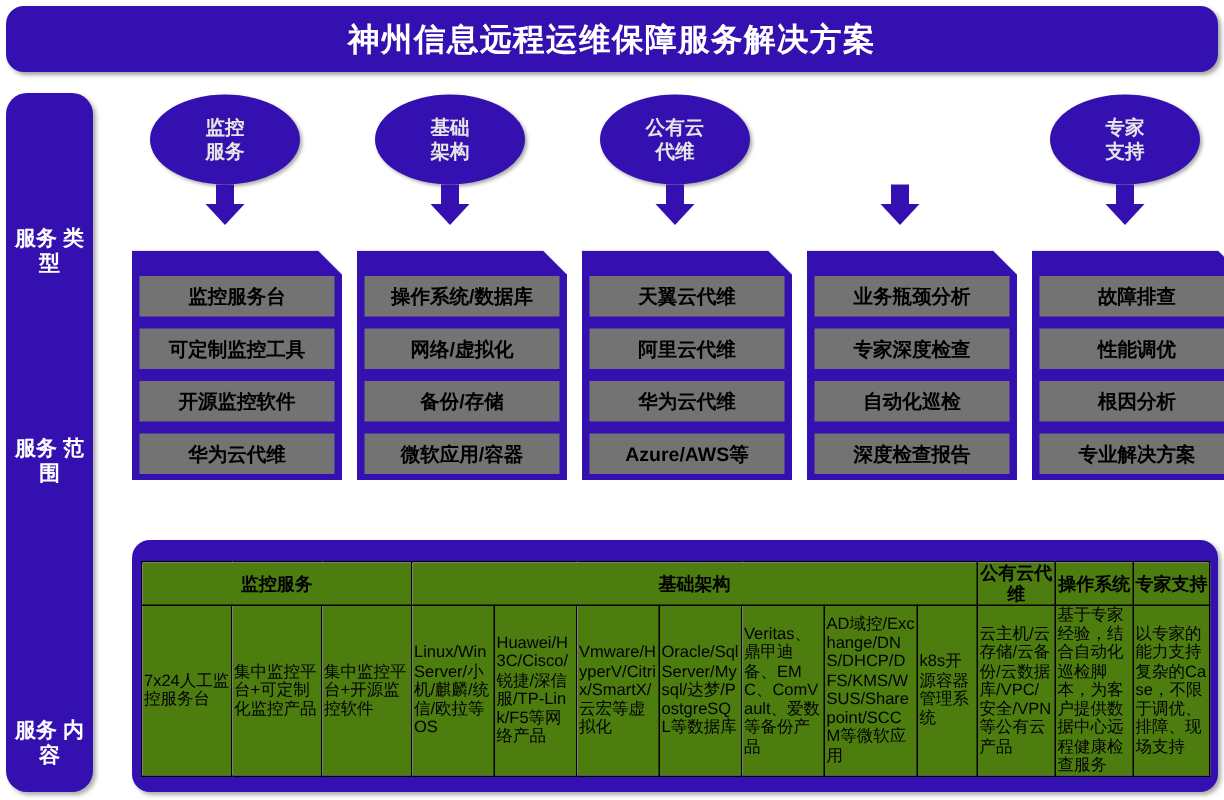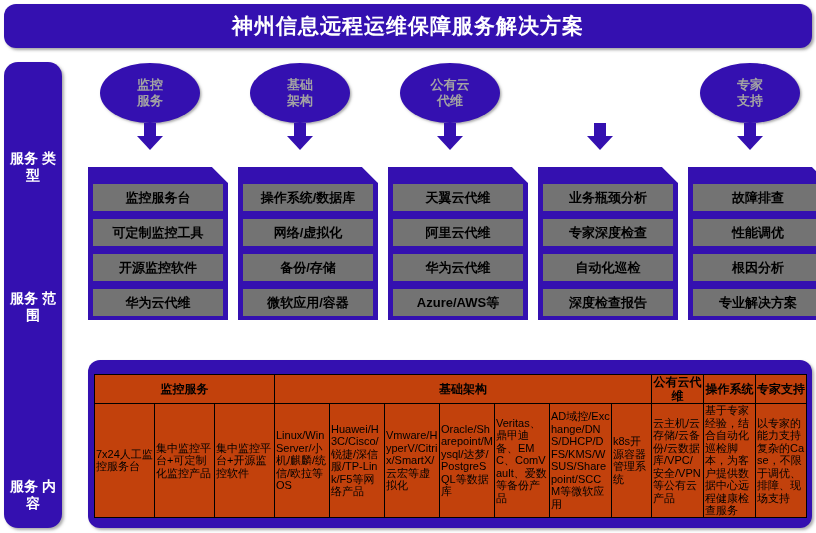--- a/index.html
+++ b/index.html
@@ -75,21 +75,21 @@
     width: 100px;
     height: 60px;
     background: #3410B0;
     border-radius: 50%;
     box-shadow: 1.5px 1.5px 2.5px rgba(90,90,90,0.5);
     display: flex;
     align-items: center;
     justify-content: center;
   }
   .type-ellipse .ellipse-text {
-    color: #a3a3a3;
+    color: #e5e5e5;
     font-size: 13px;
     font-weight: bold;
     line-height: 16px;
     text-align: center;
     white-space: pre-line;
   }
   .arrow-connector {
     position: absolute;
     top: 60px;
     width: 26px;
@@ -181,21 +181,21 @@
     top: 14px;
     width: 712px;
     height: 140px;
     border-collapse: collapse;
     background: #ffffff;
     table-layout: fixed;
   }
   #content-table th,
   #content-table td {
     border: 1px solid #000000;
-    background: #c2410c;
+    background: #4d7c0f;
     color: #000000;
     vertical-align: middle;
     padding: 0 1px;
     overflow: hidden;
   }
   #content-table th {
     height: 16px;
     font-size: 12px;
     font-weight: bold;
     text-align: center;
@@ -347,21 +347,21 @@
       </tr>
     </thead>
     <tbody>
       <tr>
         <td>7x24人工监控服务台</td>
         <td>集中监控平台+可定制化监控产品</td>
         <td>集中监控平台+开源监控软件</td>
         <td>Linux/WinServer/小机/麒麟/统信/欧拉等OS</td>
         <td>Huawei/H3C/Cisco/锐捷/深信服/TP-Link/F5等网络产品</td>
         <td>Vmware/HyperV/Citrix/SmartX/云宏等虚拟化</td>
-        <td>Oracle/Sharepoint/Mysql/达梦/PostgreSQL等数据库</td>
+        <td>Oracle/SqlServer/Mysql/达梦/PostgreSQL等数据库</td>
         <td>Veritas、鼎甲迪备、EMC、ComVault、爱数等备份产品</td>
         <td>AD域控/Exchange/DNS/DHCP/DFS/KMS/WSUS/Sharepoint/SCCM等微软应用</td>
         <td>k8s开源容器管理系统</td>
         <td>云主机/云存储/云备份/云数据库/VPC/安全/VPN等公有云产品</td>
         <td>基于专家经验，结合自动化巡检脚本，为客户提供数据中心远程健康检查服务</td>
         <td>以专家的能力支持复杂的Case，不限于调优、排障、现场支持</td>
       </tr>
     </tbody>
   </table>
 </div>

